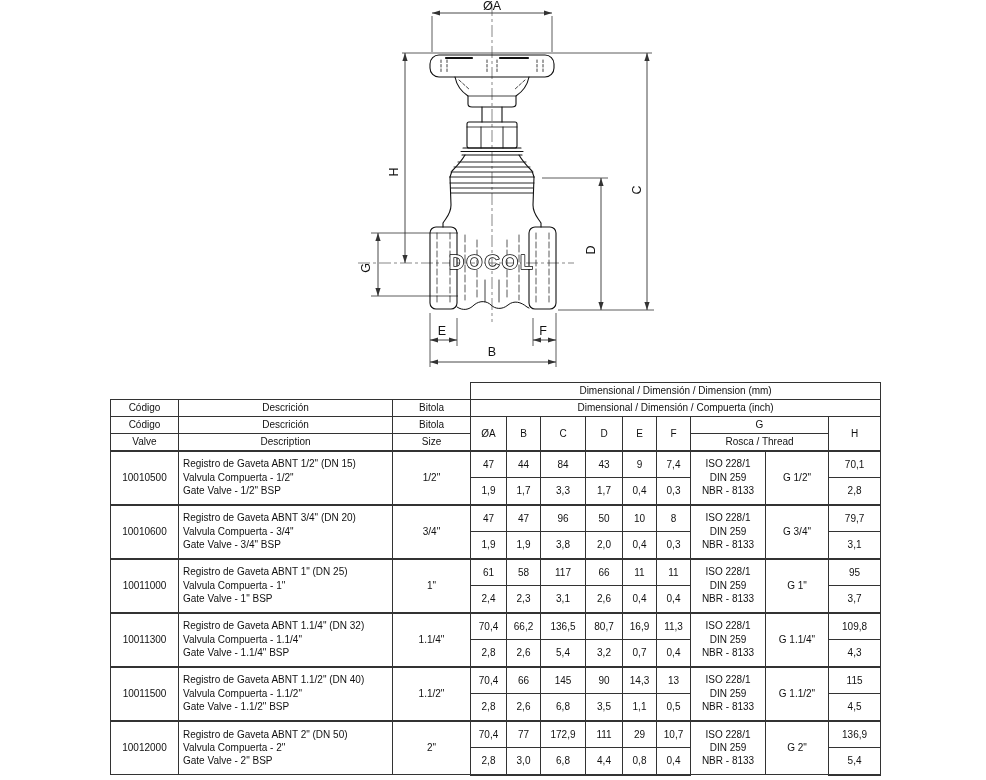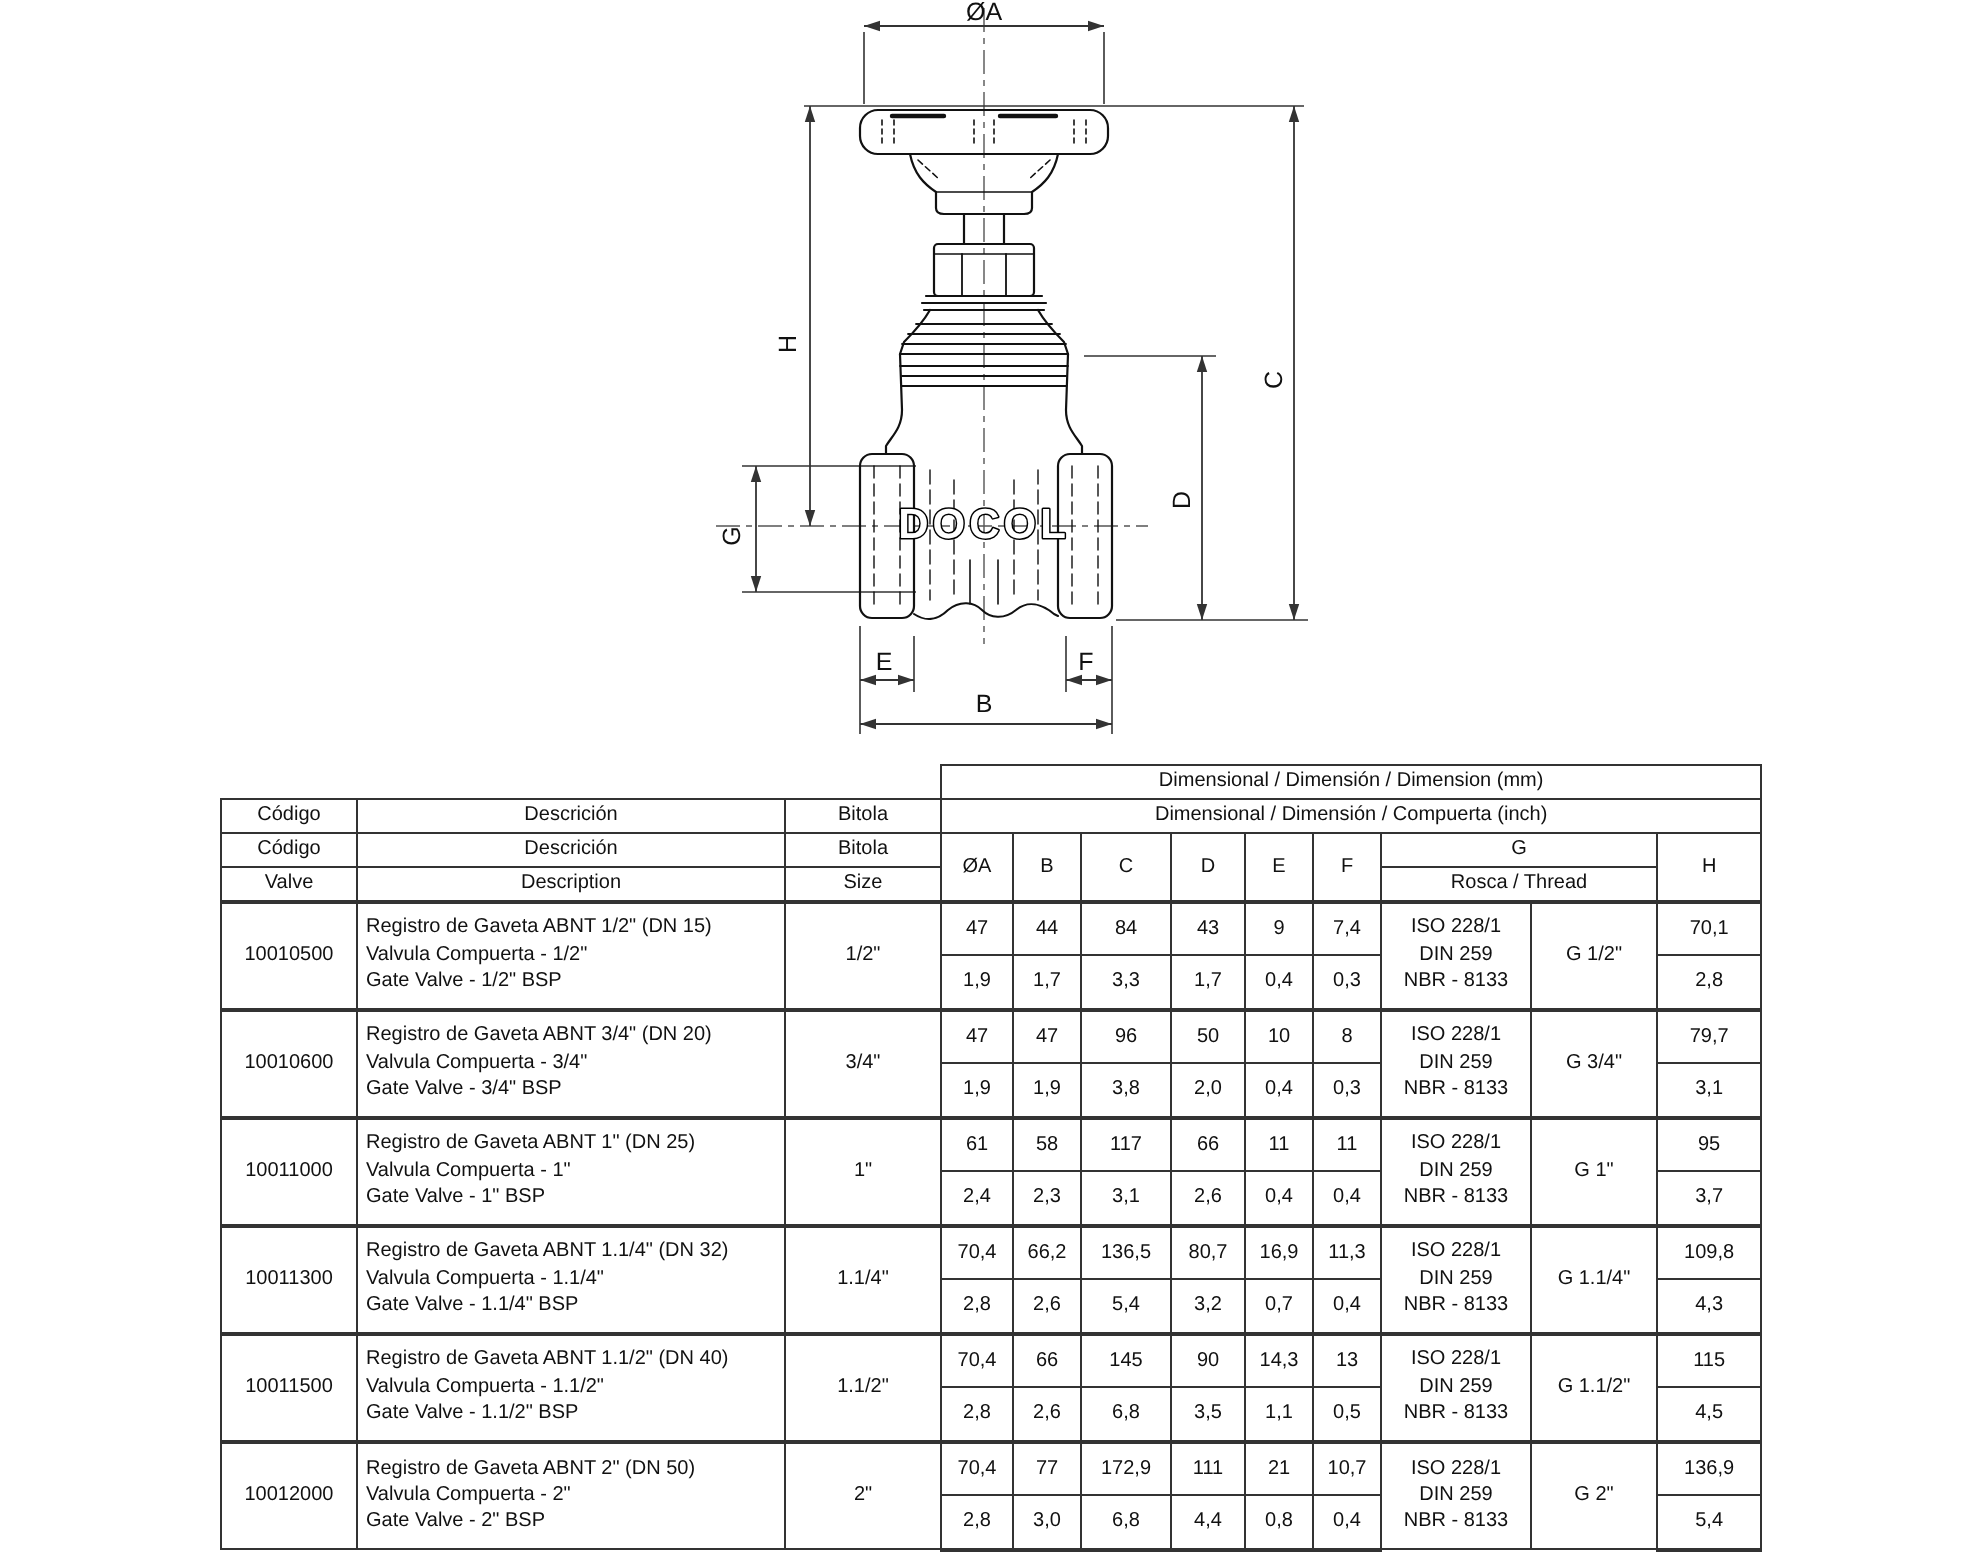--- a/index.html
+++ b/index.html
@@ -318,21 +318,21 @@
           <td rowspan="2" class="desc">
             <div>Registro de Gaveta ABNT 2" (DN 50)</div>
             <div>Valvula Compuerta - 2"</div>
             <div>Gate Valve - 2" BSP</div>
           </td>
           <td rowspan="2">2"</td>
           <td>70,4</td>
           <td>77</td>
           <td>172,9</td>
           <td>111</td>
-          <td>21</td>
+          <td>29</td>
           <td>10,7</td>
           <td rowspan="2" class="lines3">
             <div>ISO 228/1</div>
             <div>DIN 259</div>
             <div>NBR - 8133</div>
           </td>
           <td rowspan="2">G 2"</td>
           <td>136,9</td>
         </tr>
         <tr class="dr">

